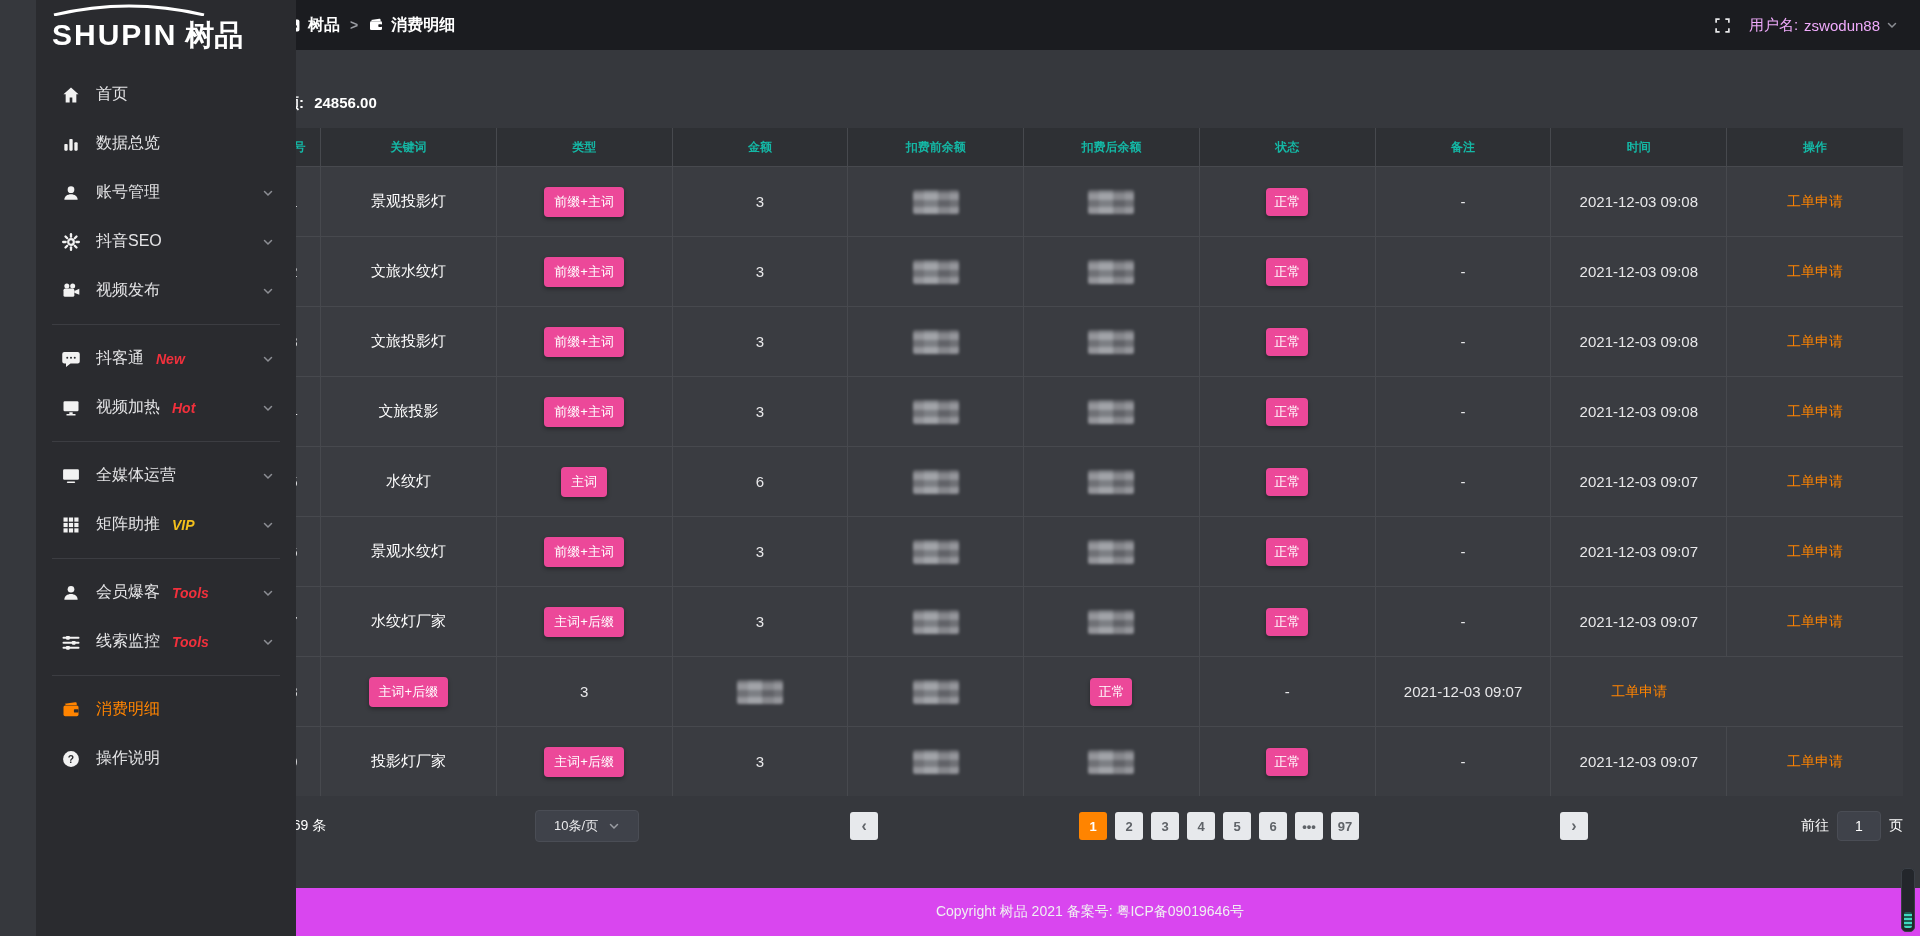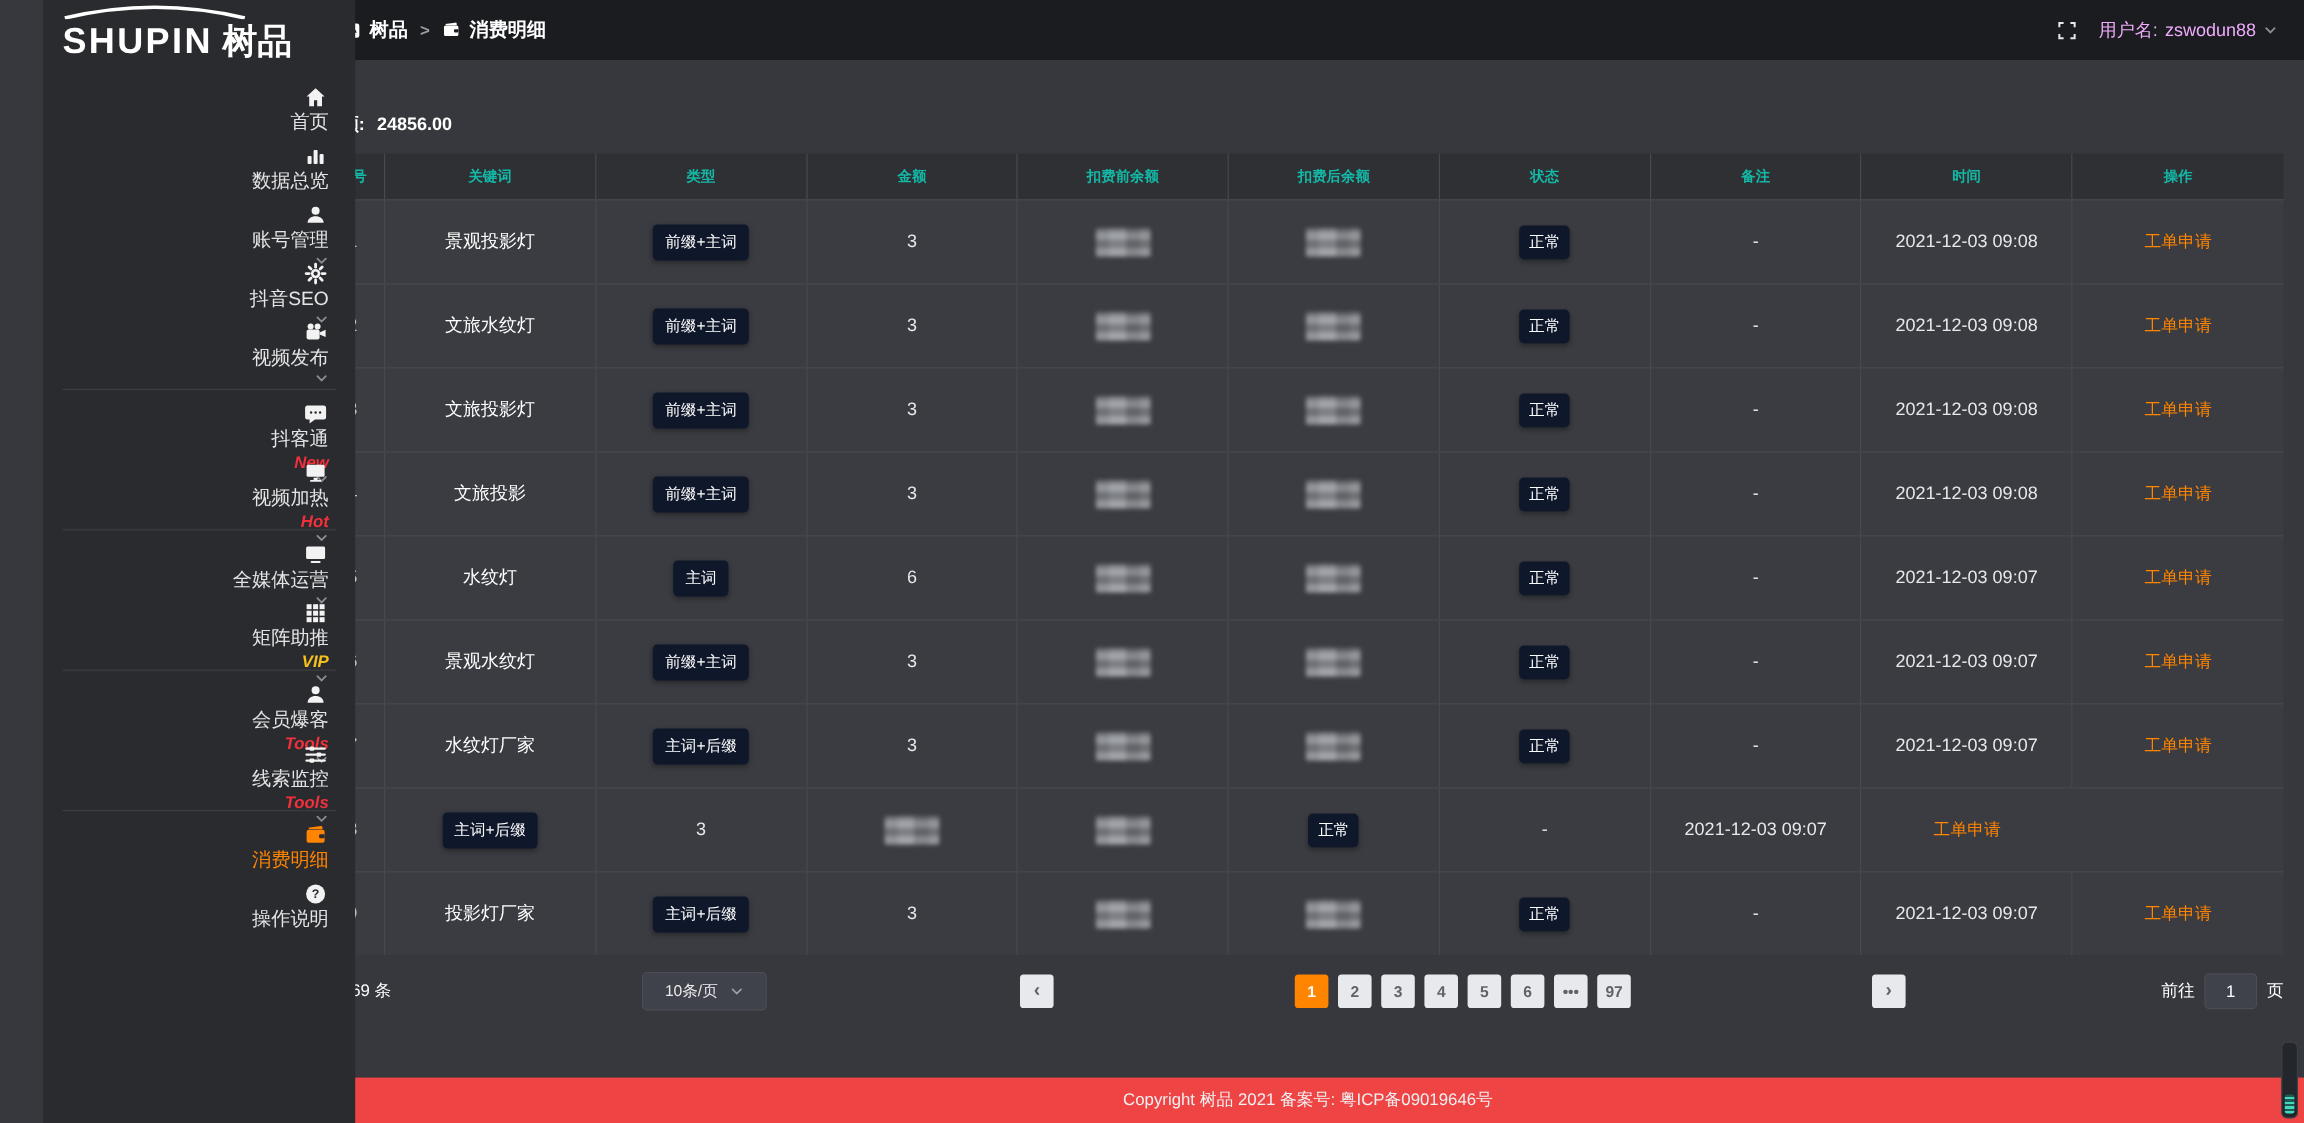--- a/index.html
+++ b/index.html
@@ -7,21 +7,21 @@
     font-family:"Liberation Sans","DejaVu Sans",sans-serif; }
   .app { position:relative; width:1920px; height:936px; }
 
   
   .sidebar { position:absolute; left:0; top:0; width:260px; height:936px; background:#2a2b2f; z-index:5;margin-left:36px; }
   .logo { height:56px; display:flex; align-items:flex-end; padding:6px 0 6px 16px; position:relative; }
   .logo-arc { position:absolute; left:14px; top:4px; }
   .logo-en { color:#fff; font-size:30px; font-weight:bold; letter-spacing:2px; line-height:1; }
   .logo-cn { color:#fff; font-size:29px; font-weight:bold; margin-left:8px; line-height:1; }
   .nav { padding-top:14px; }
-  .nav-item { height:49px; display:flex; align-items:flex-end; padding:0 22px 0 24px; cursor:pointer; color:#e4e4e6;flex-direction:column; }
+  .nav-item { height:49px; display:flex; align-items:center; padding:0 22px 0 24px; cursor:pointer; color:#e4e4e6; }
   .nav-item .ico { width:22px; height:22px; display:flex; align-items:center; justify-content:center; color:#f2f2f2; flex:0 0 22px; }
   .nav-item.active { color:#ff8400; }
   .nav-item.active .ico { color:#ff8400; }
   .nav-label { font-size:16px; margin-left:14px; white-space:nowrap; }
   .nav-badge { font-size:14px; font-weight:bold; font-style:italic; margin-left:12px; }
   .badge-red { color:#f2303c; }
   .badge-gold { color:#f3c01c; }
   .nav-chev { margin-left:auto; color:#8c8e94; display:flex; }
   .nav-divider { height:1px; background:#3c3d42; margin:9px 16px; }
 
@@ -43,21 +43,21 @@
 
   
   .tbl { width:100%; }
   .t-head, .t-row { display:grid; grid-template-columns:54px repeat(9,1fr); }
   .t-head { background:#2e3034; height:38px; }
   .t-head .cell { color:#14b8a6; font-size:12px; font-weight:bold; }
   .t-row { background:#3a3c41; height:70px; border-top:1px solid #47494e; }
   .cell { display:flex; align-items:center; justify-content:center; border-right:1px solid #47494e; color:#e8e8ea; font-size:15px; overflow:hidden; }
   .cell:last-child { border-right:none; }
   .kw { color:#fff; }
-  .tag { background:#0f172a; color:#fff; font-size:13px; padding:6px 10px; border-radius:4px;
+  .tag { background:#ec4899; color:#fff; font-size:13px; padding:6px 10px; border-radius:4px;
     box-shadow:0 2px 4px rgba(0,0,0,.35); white-space:nowrap; }
   .tag.status { padding:5px 8px; }
   .blob { width:46px; height:24px; border-radius:2px; filter:blur(1.6px); opacity:.9;
     background-image:
       repeating-linear-gradient(0deg, rgba(255,255,255,.16) 0 7px, rgba(0,0,0,.16) 7px 14px),
       repeating-linear-gradient(90deg, #8b8d93 0 11px, #9da0a6 11px 25px, #797b81 25px 37px); }
   .action-link { color:#ff8400; font-size:14px; cursor:pointer; }
 
   
   .pager { display:flex; align-items:center; justify-content:space-between; gap:8px; margin-top:14px; color:#fff; font-size:14px; }
@@ -67,21 +67,21 @@
   .pg-size .chev { color:#9b9da3; display:flex; }
   .pg-btn { min-width:28px; height:28px; background:#e7e9ec; color:#5f6368; border-radius:3px;
     display:flex; align-items:center; justify-content:center; font-size:13px; font-weight:bold; cursor:pointer; padding:0 4px; }
   .pg-btn.arrow { font-size:16px; }
   .pg-btn.active { background:#ff8400; color:#fff; }
   .pg-goto { display:flex; align-items:center; gap:8px; margin-left:12px; }
   .pg-input { width:44px; height:30px; background:#3f424a; border:1px solid #4a4d55; border-radius:4px;
     color:#fff; text-align:center; font-size:14px; font-family:inherit; }
 
   
-  .footer { position:absolute; left:260px; right:0; bottom:0; height:38px; background:#ef4444;
+  .footer { position:absolute; left:260px; right:0; bottom:0; height:48px; background:#d946ef;
     display:flex; align-items:center; justify-content:center; color:#f0f0f2; font-size:14px; }
 
   
   .mini-scroll { position:absolute; right:5px; bottom:4px; width:14px; height:64px; background:#23262b;
     border:1px solid #3a3f46; border-radius:5px; z-index:9; }
   .mini-scroll .stripes { position:absolute; left:2px; right:2px; bottom:3px; height:16px; border-radius:2px;
     background:repeating-linear-gradient(0deg,#3fd9c0 0 2px,#1d5b52 2px 4px); }
 
   svg { display:block; }
 </style>

